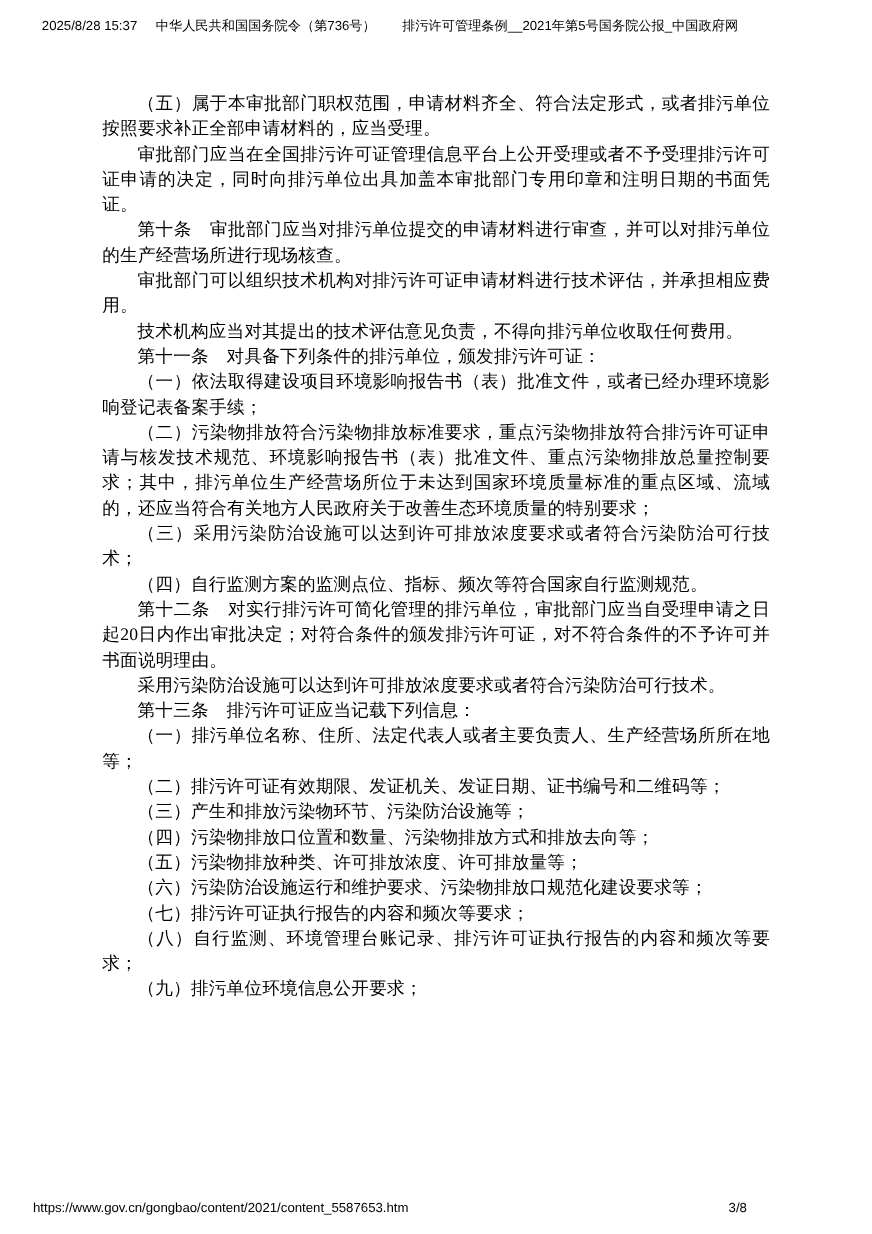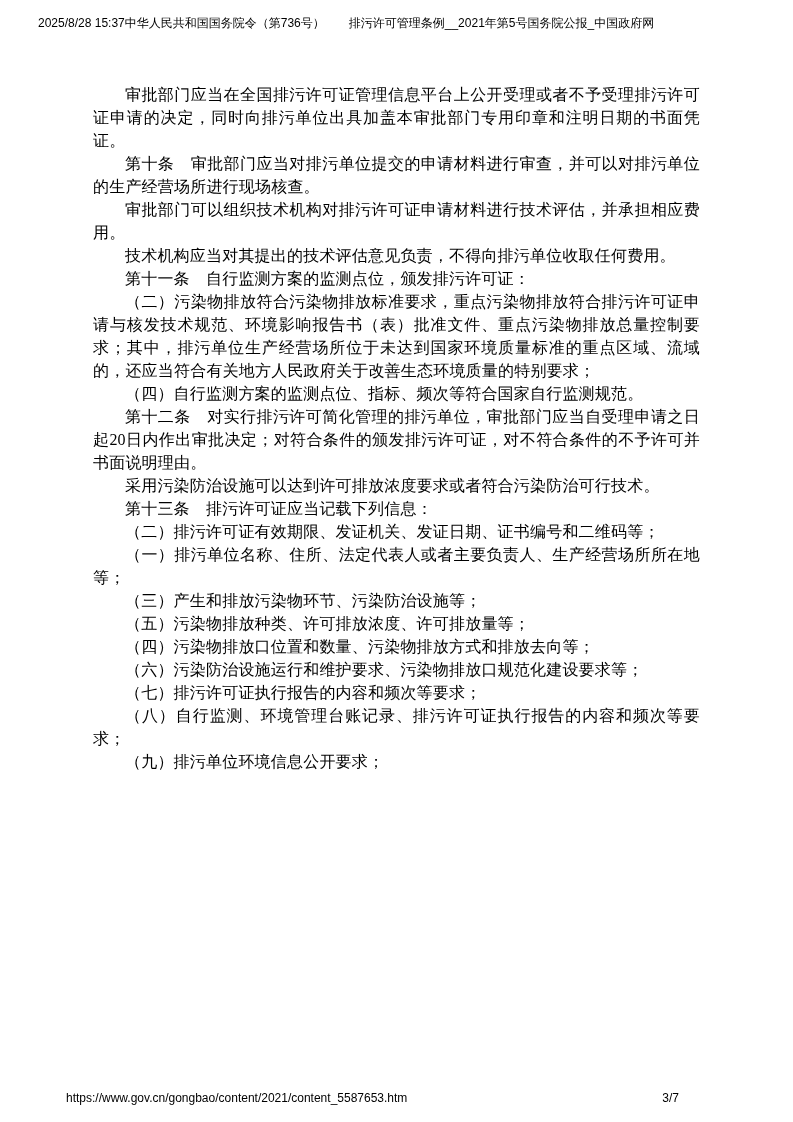--- a/index.html
+++ b/index.html
@@ -21,21 +21,21 @@
     display: flex;
     align-items: baseline;
     font-family: "Liberation Sans", "DejaVu Sans", sans-serif;
     font-size: 12px;
     color: #000000;
     white-space: nowrap;
   }
   .hdr-timestamp { flex: 0 0 auto; }
   .hdr-title {
     flex: 1 1 auto;
-    text-align: left;
+    text-align: right;
     overflow: hidden;
     white-space: pre;
   }
   .doc-body {
     position: absolute;
     top: 83px;
     left: 93px;
     width: 607px;
     font-size: 16px;
     line-height: 23px;
@@ -51,53 +51,55 @@
     position: absolute;
     left: 30px;
     right: 30px;
     bottom: 17px;
     display: flex;
     justify-content: space-between;
     align-items: center;
     font-family: "Liberation Sans", "DejaVu Sans", sans-serif;
     font-size: 12px;
     color: #000000;
-    margin-left: 36px;
   }
 </style>
 </head>
 <body>
 
 <div class="page">
 
   <div class="print-header">
     <span class="hdr-timestamp">2025/8/28 15:37</span>
     <span class="hdr-title">中华人民共和国国务院令（第736号）　　排污许可管理条例__2021年第5号国务院公报_中国政府网</span>
   </div>
 
   <div class="doc-body">
+    <p>（五）属于本审批部门职权范围，申请材料齐全、符合法定形式，或者排污单位按照要求补正全部申请材料的，应当受理。</p>
     <p>审批部门应当在全国排污许可证管理信息平台上公开受理或者不予受理排污许可证申请的决定，同时向排污单位出具加盖本审批部门专用印章和注明日期的书面凭证。</p>
     <p>第十条　审批部门应当对排污单位提交的申请材料进行审查，并可以对排污单位的生产经营场所进行现场核查。</p>
     <p>审批部门可以组织技术机构对排污许可证申请材料进行技术评估，并承担相应费用。</p>
     <p>技术机构应当对其提出的技术评估意见负责，不得向排污单位收取任何费用。</p>
-    <p>第十一条　自行监测方案的监测点位，颁发排污许可证：</p>
+    <p>第十一条　对具备下列条件的排污单位，颁发排污许可证：</p>
+    <p>（一）依法取得建设项目环境影响报告书（表）批准文件，或者已经办理环境影响登记表备案手续；</p>
     <p>（二）污染物排放符合污染物排放标准要求，重点污染物排放符合排污许可证申请与核发技术规范、环境影响报告书（表）批准文件、重点污染物排放总量控制要求；其中，排污单位生产经营场所位于未达到国家环境质量标准的重点区域、流域的，还应当符合有关地方人民政府关于改善生态环境质量的特别要求；</p>
+    <p>（三）采用污染防治设施可以达到许可排放浓度要求或者符合污染防治可行技术；</p>
     <p>（四）自行监测方案的监测点位、指标、频次等符合国家自行监测规范。</p>
     <p>第十二条　对实行排污许可简化管理的排污单位，审批部门应当自受理申请之日起20日内作出审批决定；对符合条件的颁发排污许可证，对不符合条件的不予许可并书面说明理由。</p>
     <p>采用污染防治设施可以达到许可排放浓度要求或者符合污染防治可行技术。</p>
     <p>第十三条　排污许可证应当记载下列信息：</p>
+    <p>（一）排污单位名称、住所、法定代表人或者主要负责人、生产经营场所所在地等；</p>
     <p>（二）排污许可证有效期限、发证机关、发证日期、证书编号和二维码等；</p>
-    <p>（一）排污单位名称、住所、法定代表人或者主要负责人、生产经营场所所在地等；</p>
     <p>（三）产生和排放污染物环节、污染防治设施等；</p>
+    <p>（四）污染物排放口位置和数量、污染物排放方式和排放去向等；</p>
     <p>（五）污染物排放种类、许可排放浓度、许可排放量等；</p>
-    <p>（四）污染物排放口位置和数量、污染物排放方式和排放去向等；</p>
     <p>（六）污染防治设施运行和维护要求、污染物排放口规范化建设要求等；</p>
     <p>（七）排污许可证执行报告的内容和频次等要求；</p>
     <p>（八）自行监测、环境管理台账记录、排污许可证执行报告的内容和频次等要求；</p>
     <p>（九）排污单位环境信息公开要求；</p>
   </div>
 
   <div class="print-footer">
     <span>https://www.gov.cn/gongbao/content/2021/content_5587653.htm</span>
-    <span>3/7</span>
+    <span>3/8</span>
   </div>
 
 </div>
 
 </body></html>

